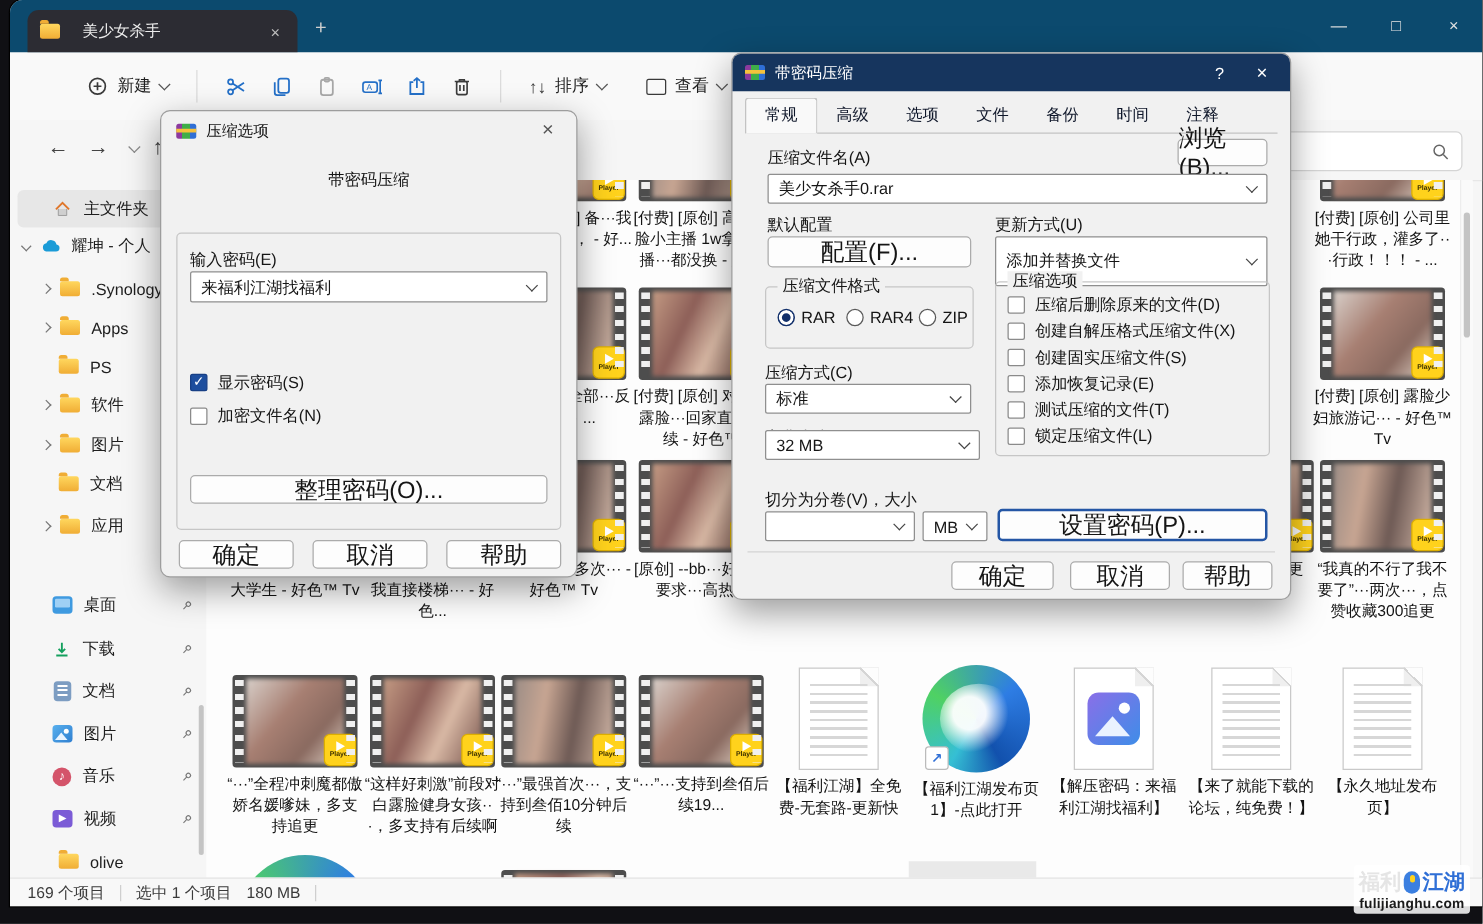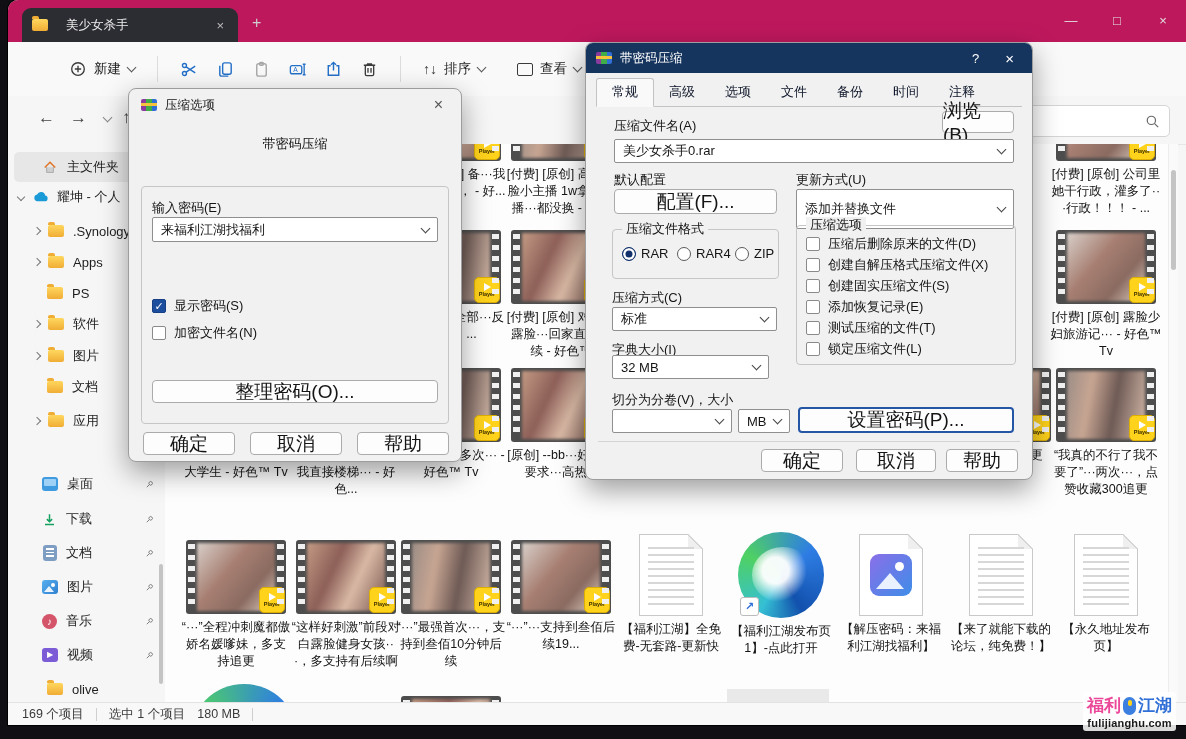--- a/index.html
+++ b/index.html
@@ -1,20 +1,20 @@
 <!DOCTYPE html>
 <html><head>
 <meta charset="utf-8">
 <style>
   html,body{margin:0;padding:0}
   body{background:#101014;font-family:"Liberation Sans","DejaVu Sans",sans-serif;-webkit-font-smoothing:antialiased}
   #screen{position:relative;width:1186px;height:739px;overflow:hidden;background:#101014}
   
   .win{position:absolute;left:8px;top:0;width:1178px;height:725px;background:#f6f6f6;border-radius:10px 0 0 0;overflow:hidden;box-shadow:0 0 0 1px #000}
-  .titlebar{position:absolute;left:0;top:0;right:0;height:42px;background:#be185d}
+  .titlebar{position:absolute;left:0;top:0;right:0;height:42px;background:#0c4a6e}
   .tab{position:absolute;left:14px;top:8px;width:216px;height:34px;background:#2c2c33;border-radius:9px 9px 0 0;display:flex;align-items:center;gap:9px;padding:0 10px;box-sizing:border-box;color:#ececec;font-size:12.5px}
   .tab-close{margin-left:auto;color:#bdbdbd;font-size:13px;padding:0 4px;border-radius:3px}
   .newtab{position:absolute;left:244px;top:14px;color:#cfcfcf;font-size:16px}
   .wctrl{position:absolute;top:0;height:40px;width:46px;display:flex;align-items:center;justify-content:center;color:#e2e2e2;font-size:13px}
   
   .toolbar{position:absolute;left:0;top:42px;right:0;height:54px;background:#f9f9f9;display:flex;align-items:center;padding-left:52px;box-sizing:border-box}
   .tbtn{display:flex;align-items:center;gap:7px;font-size:13.5px;color:#1f1f1f;padding:7px 9px;border-radius:5px}
   .tico{width:36px;display:flex;justify-content:center;align-items:center;padding:7px 0}
   .tsep{width:1px;height:26px;background:#dcdcdc;margin:0 13px}
   .chv{display:inline-block;width:6px;height:6px;border-right:1.4px solid #555;border-bottom:1.4px solid #555;transform:rotate(45deg);margin-top:-3px}
@@ -80,21 +80,21 @@
   .cd-title{display:flex;align-items:center;gap:8px;height:30px;background:#16355e;border-radius:7px 7px 0 0;padding:0 10px;color:#fff;font-size:12.5px}
   .cd-help{margin-left:auto;color:#fff;font-size:13px;padding:0 10px}
   .cd-x{color:#fff;font-size:15px;padding:0 8px}
   .tabs{position:absolute;left:10px;top:36px;right:10px;height:27px;display:flex;align-items:flex-end;border-bottom:1px solid #c3c3c3}
   .dtab{padding:4px 15px 5px;font-size:13px;color:#0f172a}
   .dtab.active{background:#f9f9f9;border:1px solid #c3c3c3;border-bottom:1px solid #f9f9f9;border-radius:3px 3px 0 0;margin-bottom:-1px}
   .lbl{position:absolute;font-size:13px;white-space:nowrap}
   
   .wm{position:absolute;right:10px;bottom:8px;z-index:60;text-align:center;background:rgba(255,255,255,.85);padding:2px 4px;border-radius:3px}
   .wm-row{display:flex;align-items:center;gap:2px;font-weight:bold;font-size:17px}
-  .wm-left{color:#ec4899}.wm-right{color:#2f6fd6}
+  .wm-left{color:#e5e5e5}.wm-right{color:#2f6fd6}
   .mouse{width:13px;height:18px;background:#3b7fe0;border-radius:7px;position:relative}
   .mouse:before{content:"";position:absolute;left:4.5px;top:3px;width:4px;height:6px;background:#ffd21c;border-radius:2px}
   .wm-url{font-size:11px;font-weight:bold;color:#1a1a1a;letter-spacing:.2px}
 </style>
 </head>
 <body>
 
 <div id="screen">
   <div class="win">
 
@@ -653,21 +653,21 @@
           <span class="cb"></span>
           <span>锁定压缩文件(L)</span>
         </div>
     </div>
     <div class="lbl" style="left:26px;top:246px">压缩方式(C)</div>
     <div class="combo" style="left:26px;top:264px;width:165px;height:24px">
       <span>标准</span>
         <span class="chv"></span>
     </div>
     <div class="lbl" style="left:26px;top:298px">字典大小(I)</div>
-    <div class="combo" style="left:26px;top:312px;width:157px;height:24px">
+    <div class="combo" style="left:26px;top:301px;width:172px;height:24px">
       <span>32 MB</span>
         <span class="chv"></span>
     </div>
     <div class="lbl" style="left:26px;top:348px">切分为分卷(V)，大小</div>
     <div class="combo" style="left:26px;top:366px;width:120px;height:24px">
       <span class="chv"></span>
     </div>
     <div class="combo" style="left:152px;top:366px;width:52px;height:24px">
       <span>MB</span>
         <span class="chv"></span>

